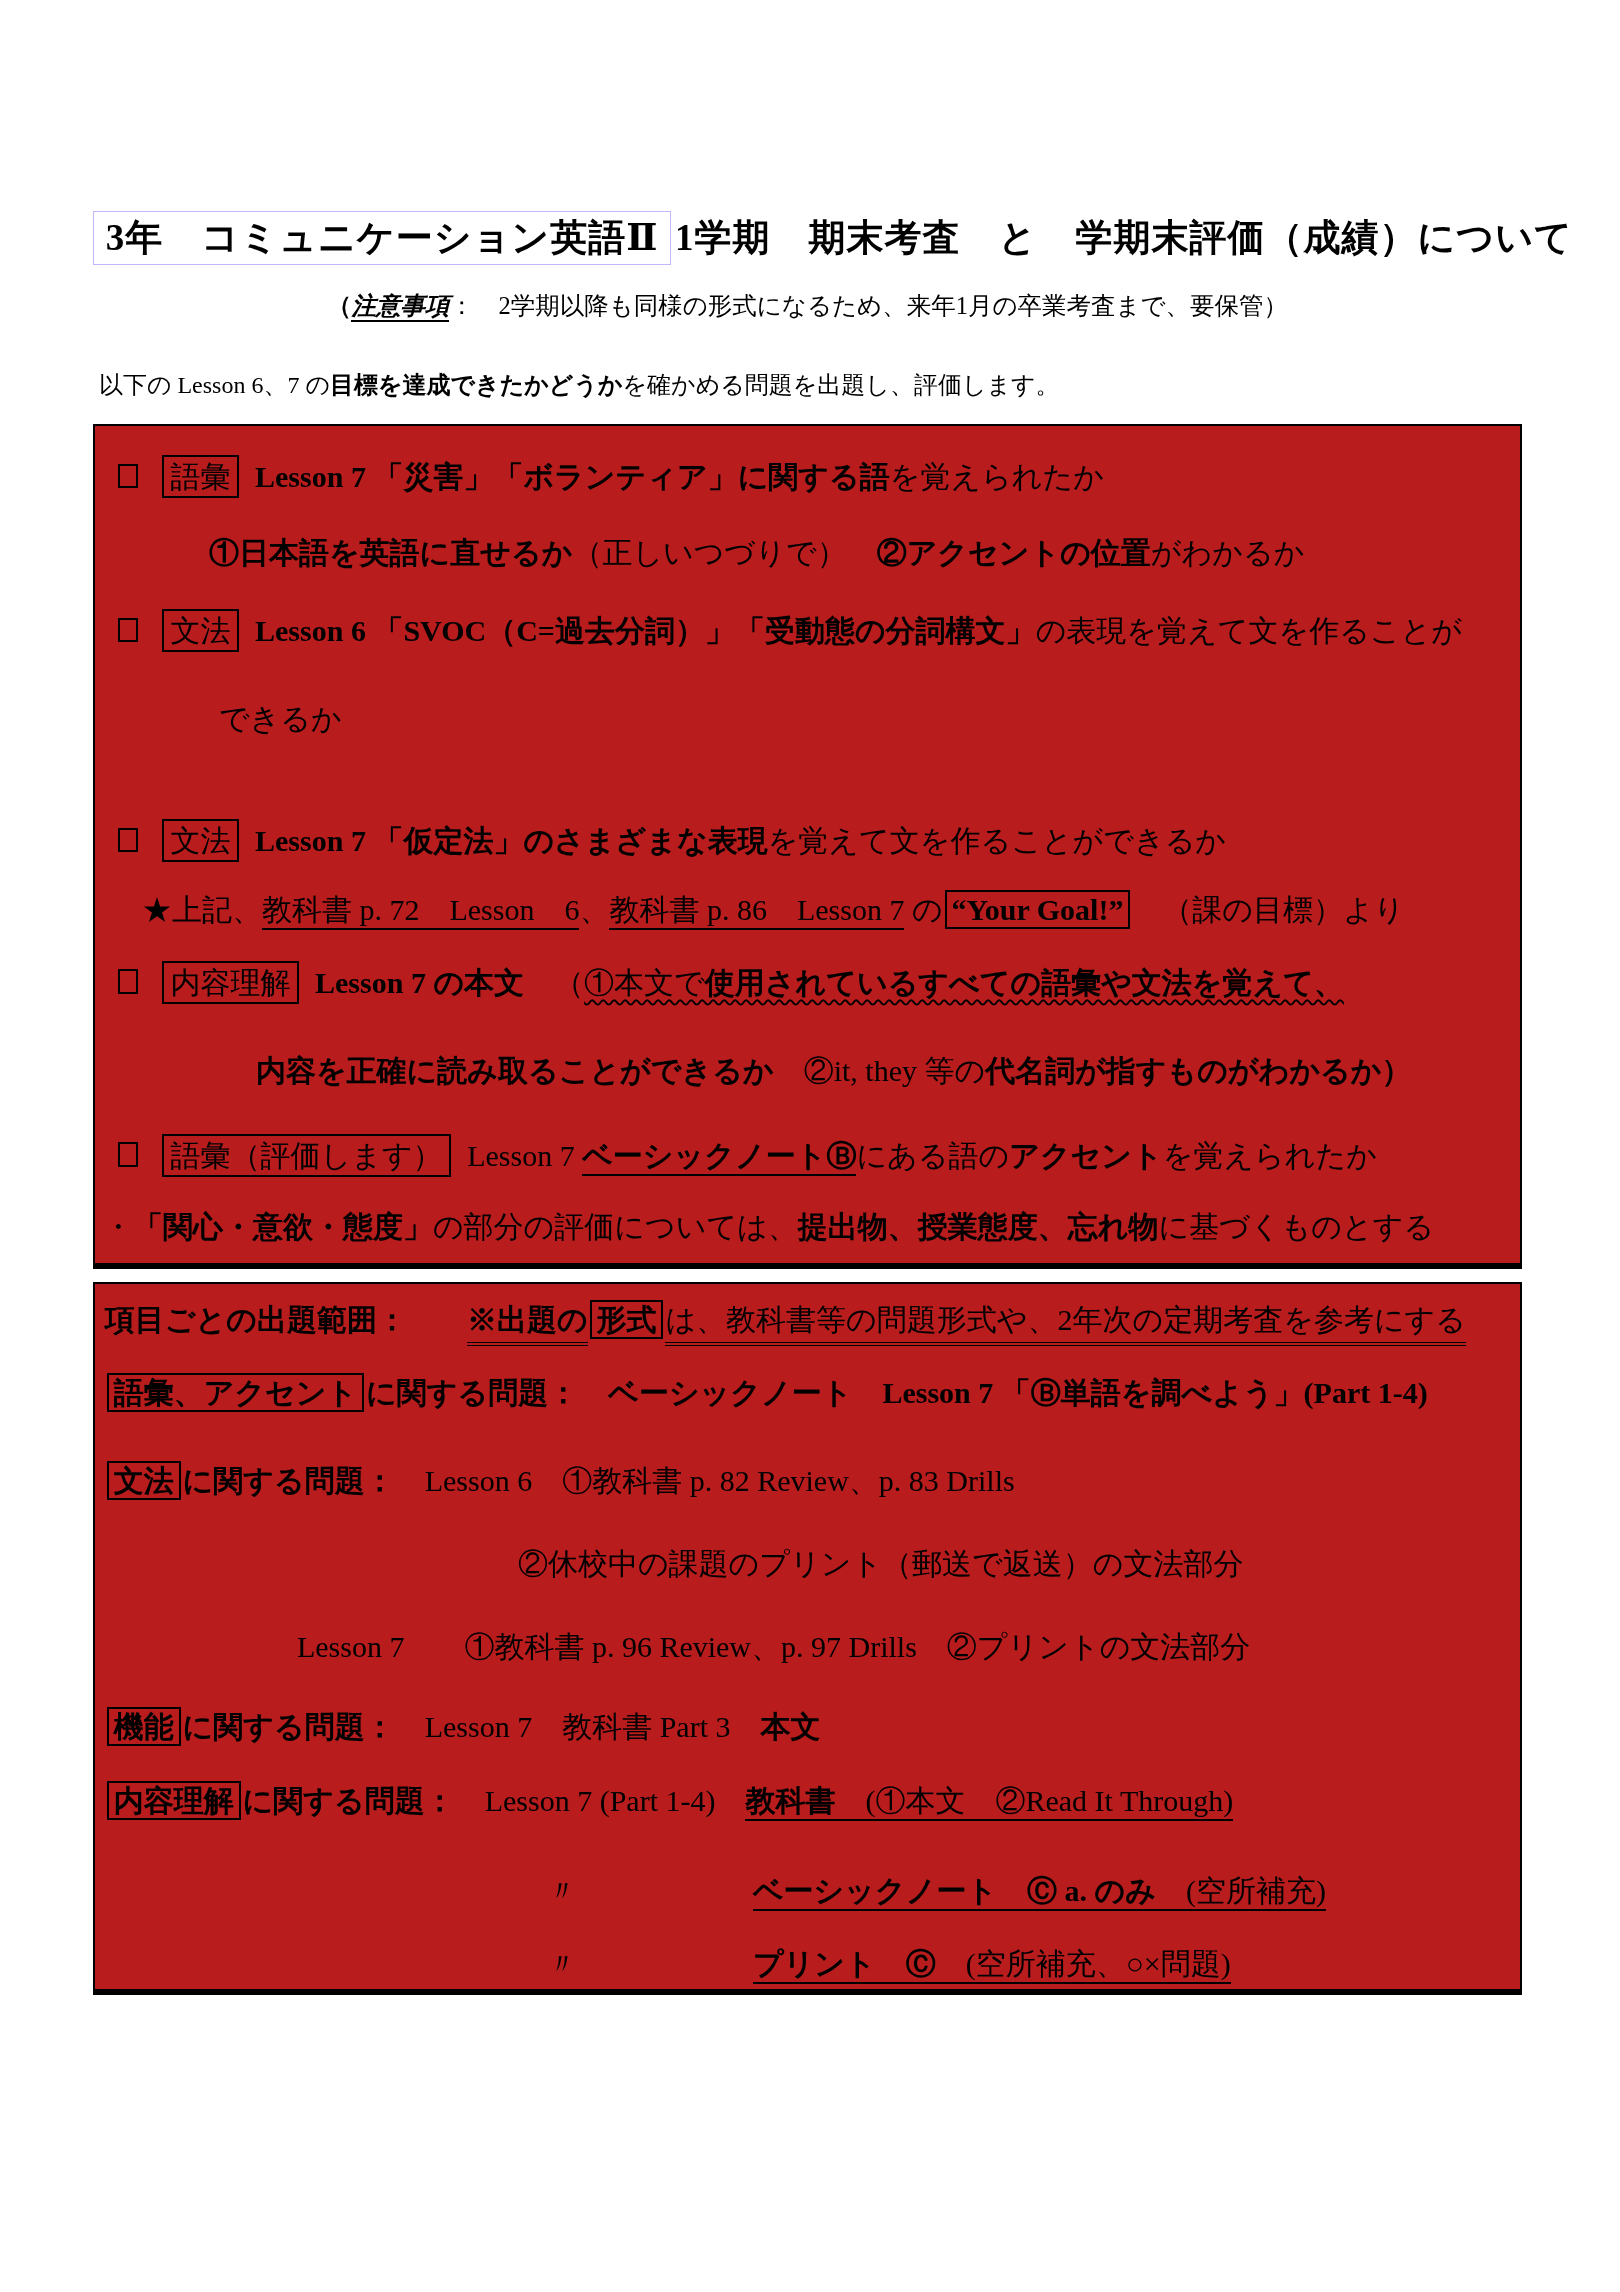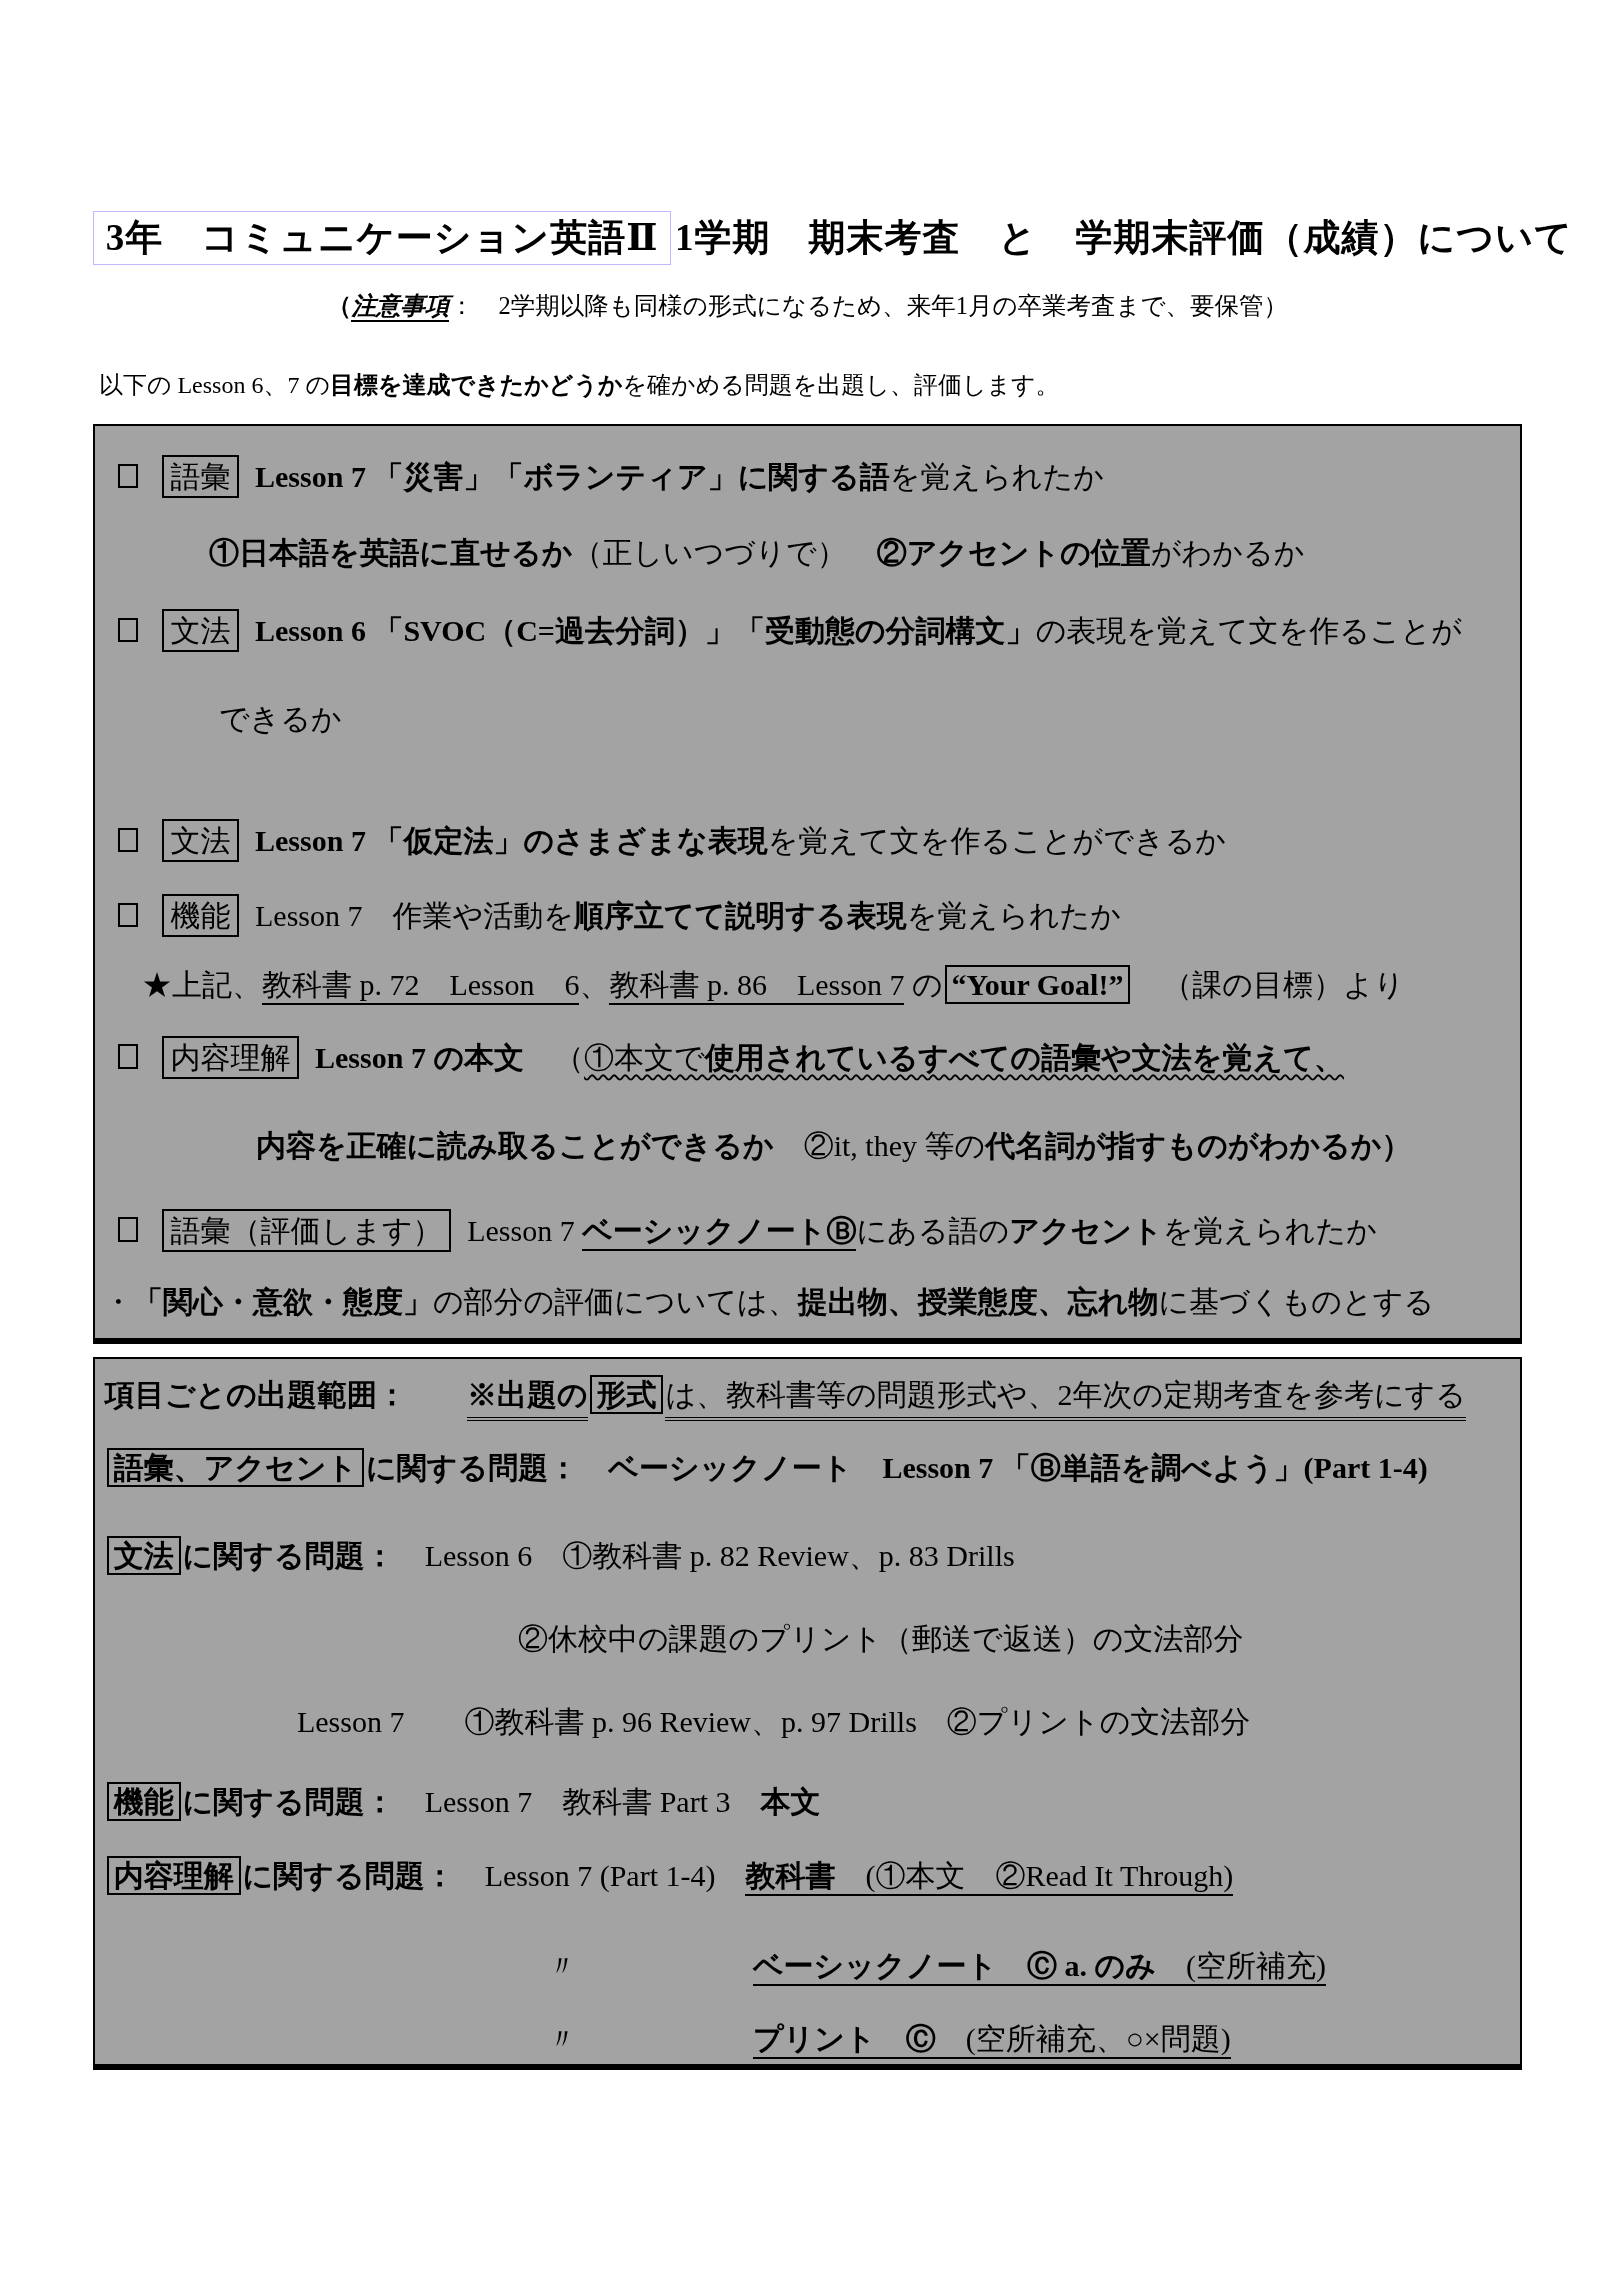--- a/index.html
+++ b/index.html
@@ -12,21 +12,21 @@
 
   .title-line { font-size:37px; font-weight:bold; white-space:nowrap; letter-spacing:1px; }
   .title-box { display:inline-block; border:1px solid #c4b5fd; padding:1px 11.8px; margin-right:3.9px; }
 
   .notice { font-size:24.5px; text-align:center; margin-top:23.5px; line-height:33px; white-space:nowrap; }
   .notice .lbl { font-weight:bold; border-bottom:2px solid #000; padding-bottom:1px;font-style:italic; }
   .notice .nbold { font-weight:bold; }
 
   .intro { font-size:24px; margin-top:44px; line-height:39px; padding-left:5.9px; white-space:nowrap; }
 
-  .box { border:2.9px solid #000; border-bottom:6.9px solid #000; background:#a3a3a3; }
+  .box { border:2.9px solid #000; border-bottom:6.9px solid #000; background:#b91c1c; }
   .box1 { margin-top:19.6px; padding:29px 5.9px 15.7px 5.9px; }
   .box2 { margin-top:12.7px; padding:13.7px 5.9px 3.9px 5.9px; }
 
   .row { font-size:30px; line-height:43px; white-space:nowrap; }
   .check-row { padding-left:17.6px; }
   .cb { display:inline-block; width:19.6px; height:24.5px; border:2.9px solid #000; margin-right:23.5px; vertical-align:-1px; }
   .cat { display:inline-block; border:2px solid #000; padding:0px 6.9px; margin-right:15.7px; line-height:39px; }
 
   
   .b  { font-weight:bold; }
@@ -60,23 +60,20 @@
       <span><span class="b">①日本語を英語に直せるか</span><span>（正しいつづりで）　</span><span class="b">②アクセントの位置</span><span>がわかるか</span></span>
     </div>
     <div class="row check-row" style="margin-top:35px;">
       <span class="cb"></span><span class="cat">文法</span><span><span class="b">Lesson 6 「SVOC（C=過去分詞）」「受動態の分詞構文」</span><span>の表現を覚えて文を作ることが</span></span>
     </div>
     <div class="row" style="margin-top:45px; padding-left:118px;">
       <span><span>できるか</span></span>
     </div>
     <div class="row check-row" style="margin-top:79px;">
       <span class="cb"></span><span class="cat">文法</span><span><span class="b">Lesson 7 「仮定法」のさまざまな表現</span><span>を覚えて文を作ることができるか</span></span>
-    </div>
-    <div class="row check-row" style="margin-top:32px;">
-      <span class="cb"></span><span class="cat">機能</span><span><span>Lesson 7　作業や活動を</span><span class="b">順序立てて説明する表現</span><span>を覚えられたか</span></span>
     </div>
     <div class="row" style="margin-top:25.5px; padding-left:41px;">
       <span><span>★上記、</span><span class="u">教科書 p. 72　Lesson　6</span><span>、</span><span class="u">教科書 p. 86　Lesson 7</span><span> の</span><span class="bx b">“Your Goal!”</span><span>　（課の目標）より</span></span>
     </div>
     <div class="row check-row" style="margin-top:30px;">
       <span class="cb"></span><span class="cat">内容理解</span><span><span class="b">Lesson 7 の本文</span><span>　（</span><span class="w">①本文で</span><span class="w b">使用されているすべての語彙や文法を覚えて、</span></span>
     </div>
     <div class="row" style="margin-top:45px; padding-left:155px;">
       <span><span class="b">内容を正確に読み取ることができるか</span><span>　②it, they 等の</span><span class="b">代名詞が指すものがわかるか）</span></span>
     </div>

